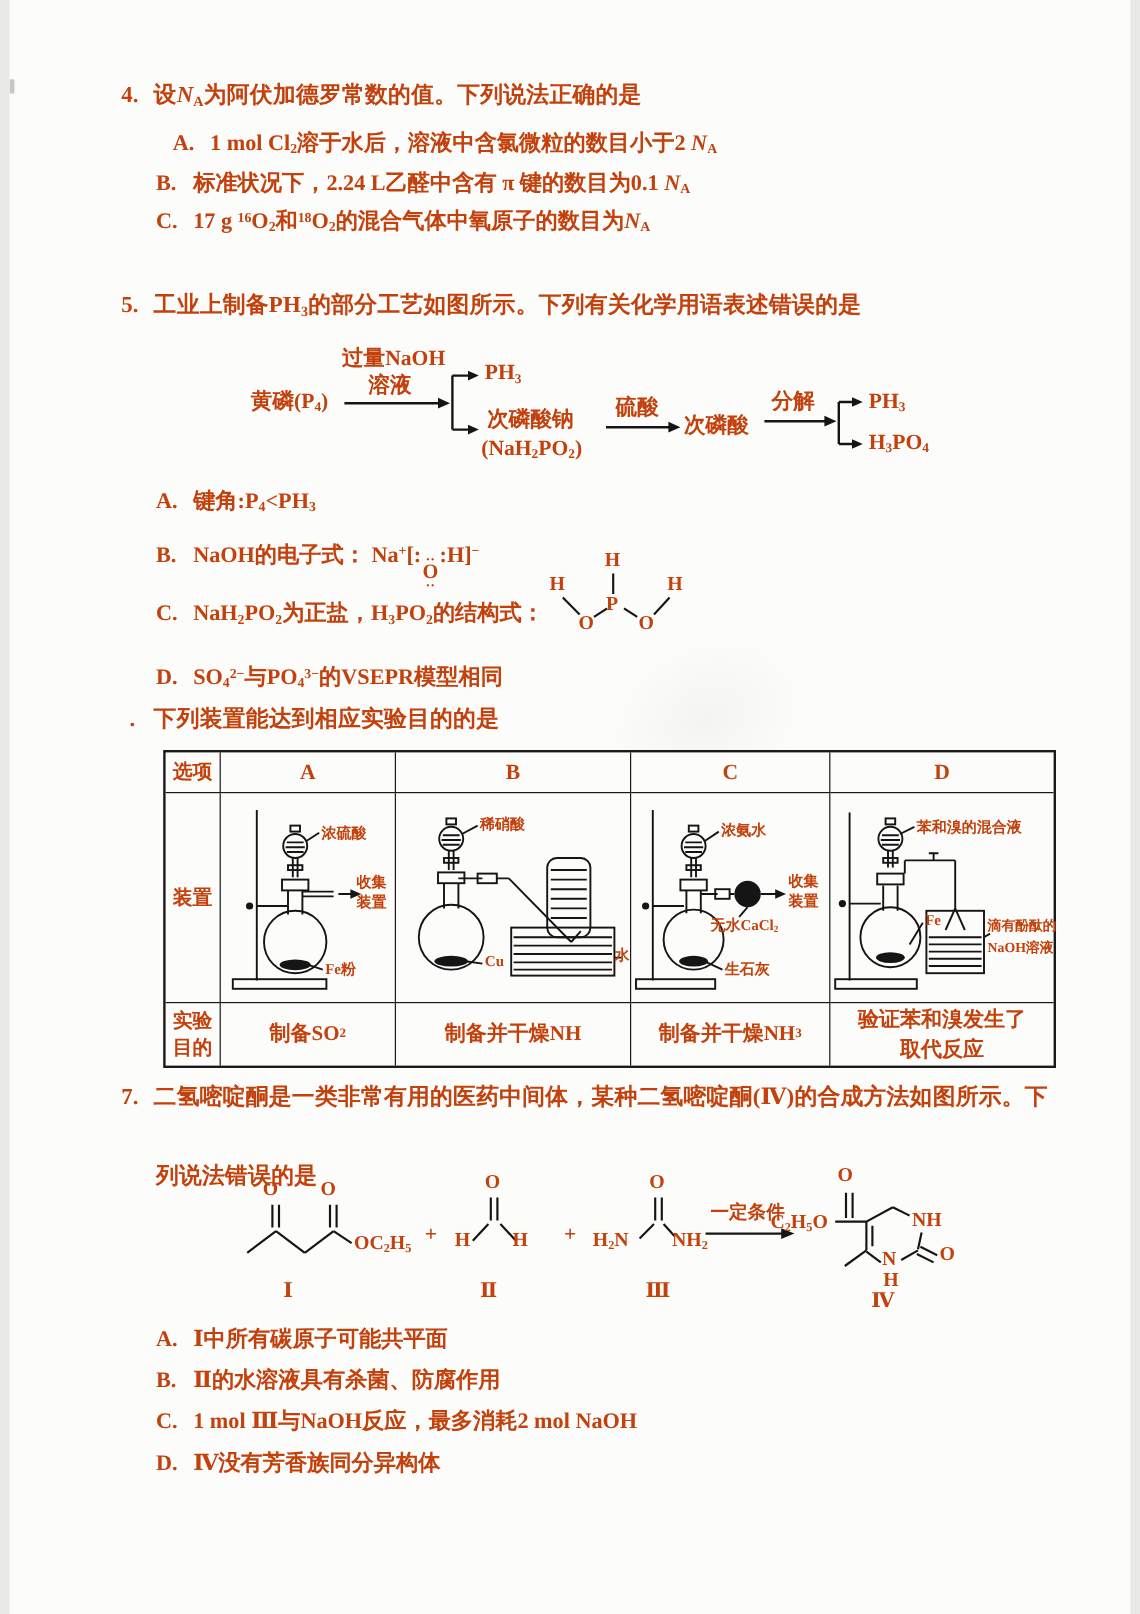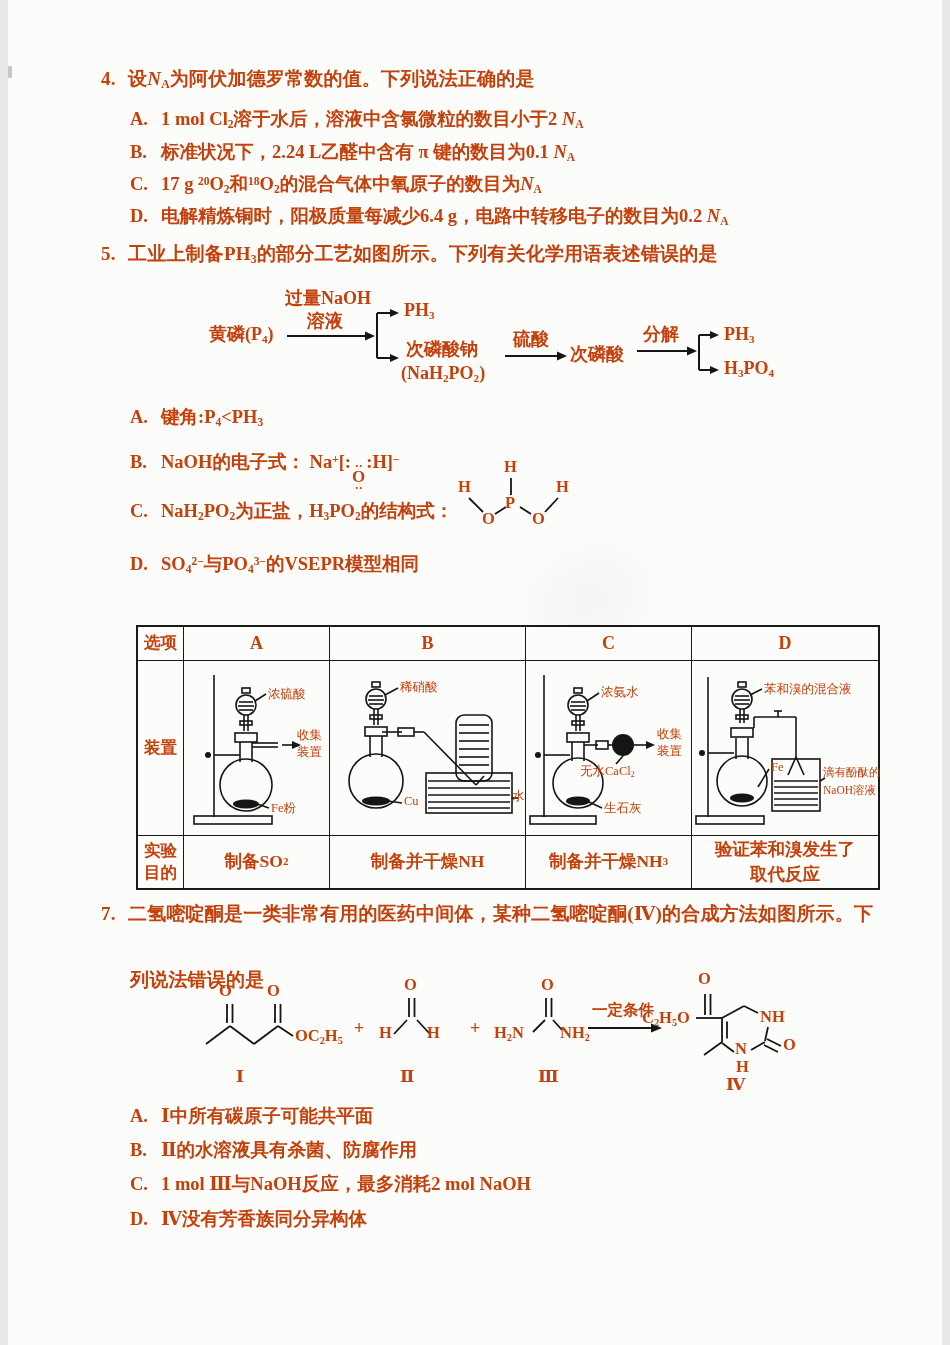--- a/index.html
+++ b/index.html
@@ -27,21 +27,21 @@
           grid-template-columns:46px 146px 196px 166px 186px;
           grid-template-rows:34px 175px 52px;border:2px solid #1a1a1a;background:#fcfcfa;}
   .qtable>div{border-right:1.5px solid #1a1a1a;border-bottom:1.5px solid #1a1a1a;
           display:flex;align-items:center;justify-content:center;text-align:center;}
   .qtable>div:nth-child(5n){border-right:none;}
   .qtable>div:nth-child(n+11){border-bottom:none;}
   .th{font-size:18px;font-weight:700;}
   .rowlab{font-size:16.5px;font-weight:600;line-height:1.35;padding:0 4px;}
   .purp{font-size:17.5px;font-weight:600;line-height:1.45;}
   .appcell{position:relative;padding:0!important;align-items:flex-start!important;justify-content:flex-start!important;}
-  .dlab{position:absolute;font-size:12.5px;font-weight:400;white-space:nowrap;line-height:1.15;}
+  .dlab{position:absolute;font-size:12.5px;font-weight:700;white-space:nowrap;line-height:1.15;}
   .dlab.sm{font-size:11.5px;}
   
   .scheme{position:absolute;}
   .slab{position:absolute;font-size:16.5px;font-weight:600;white-space:nowrap;line-height:1.1;}
   .snum{position:absolute;font-size:17px;font-weight:700;white-space:nowrap;}
   .splus{position:absolute;font-size:18px;font-weight:700;}
   .scond{position:absolute;font-size:15.5px;font-weight:700;}
   
   .structC{position:absolute;}
   .structC .at{position:absolute;font-size:16.5px;font-weight:600;line-height:1.1;}
@@ -51,24 +51,23 @@
       background:radial-gradient(ellipse at center,#555 0%,transparent 70%);}
 </style>
 </head>
 <body>
 
 <div class="page">
   <div class="edge-mark" style="top:66px;height:12px"></div>
   <div class="wm"></div>
 
   <div class="line stem" style="left:93px;top:66px"><span class="qnum">4.</span><span>设<i>N</i><sub>A</sub>为阿伏加德罗常数的值。下列说法正确的是</span></div>
-  <div class="line opt" style="left:122px;top:106px"><span class="lab">A.</span><span>1 mol Cl<sub>2</sub>溶于水后，溶液中含氯微粒的数目小于2 <i>N</i><sub>A</sub></span></div>
+  <div class="line opt" style="left:136px;top:106px"><span class="lab">A.</span><span>1 mol Cl<sub>2</sub>溶于水后，溶液中含氯微粒的数目小于2 <i>N</i><sub>A</sub></span></div>
   <div class="line opt" style="left:122px;top:139px"><span class="lab">B.</span><span>标准状况下，2.24 L乙醛中含有 π 键的数目为0.1 <i>N</i><sub>A</sub></span></div>
-  <div class="line opt" style="left:122px;top:171px"><span class="lab">C.</span><span>17 g <sup>20</sup>O<sub>2</sub>和<sup>18</sup>O<sub>2</sub>的混合气体中氧原子的数目为<i>N</i><sub>A</sub></span></div>
-  <div class="line opt" style="left:122px;top:203px"><span class="lab">D.</span><span>电解精炼铜时，阳极质量每减少6.4 g，电路中转移电子的数目为0.2 <i>N</i><sub>A</sub></span></div>
+  <div class="line opt" style="left:122px;top:171px"><span class="lab">C.</span><span>17 g <sup>16</sup>O<sub>2</sub>和<sup>18</sup>O<sub>2</sub>的混合气体中氧原子的数目为<i>N</i><sub>A</sub></span></div>
 
   <div class="line stem" style="left:93px;top:241px"><span class="qnum">5.</span><span>工业上制备PH<sub>3</sub>的部分工艺如图所示。下列有关化学用语表述错误的是</span></div>
 
   <div class="flow" style="left:195px;top:284px;width:575px;height:112px">
     <svg width="575" height="112">
       <g stroke="#151515" stroke-width="2" fill="none">
         <line x1="84" y1="52" x2="163" y2="52"></line>
         <line x1="174" y1="29" x2="174" y2="74"></line>
         <line x1="174" y1="29" x2="187" y2="29"></line>
         <line x1="174" y1="74" x2="187" y2="74"></line>
@@ -122,20 +121,21 @@
     <span class="at" style="left:48px;top:0px">H</span>
     <span class="at" style="left:2px;top:20px">H</span>
     <span class="at" style="left:26px;top:52px">O</span>
     <span class="at" style="left:49px;top:36px">P</span>
     <span class="at" style="left:76px;top:52px">O</span>
     <span class="at" style="left:100px;top:20px">H</span>
   </div>
 
   <div class="line opt" style="left:122px;top:551px"><span class="lab">D.</span><span>SO<sub>4</sub><sup>2−</sup>与PO<sub>4</sub><sup>3−</sup>的VSEPR模型相同</span></div>
 
+  <div class="line stem" style="left:100px;top:586px"><span class="qnum" style="min-width:20px">.</span><span>下列装置能达到相应实验目的的是</span></div>
 
   <div class="qtable">
     <div class="rowlab">选项</div>
     <div class="th">A</div>
     <div class="th">B</div>
     <div class="th">C</div>
     <div class="th">D</div>
 
     <div class="rowlab">装置</div>
 
@@ -251,21 +251,21 @@
         <g fill="#151515" stroke="none">
           <circle cx="97" cy="84" r="11"></circle>
           <circle cx="12" cy="94" r="3"></circle>
           <ellipse cx="52" cy="140" rx="12" ry="4.5"></ellipse>
           <polygon points="129,84 120,80 120,88"></polygon>
         </g>
       </svg>
       <span class="dlab" style="left:75px;top:24px">浓氨水</span>
       <span class="dlab" style="left:131px;top:66px">收集</span>
       <span class="dlab" style="left:131px;top:83px">装置</span>
-      <span class="dlab" style="left:54px;top:103px">无水CaCl<sub>2</sub></span>
+      <span class="dlab" style="left:66px;top:103px">无水CaCl<sub>2</sub></span>
       <span class="dlab" style="left:78px;top:140px">生石灰</span>
     </div>
 
     <div class="appcell">
       <svg width="184" height="173">
         <g stroke="#151515" stroke-width="1.6" fill="none">
           <line x1="16" y1="16" x2="16" y2="156"></line>
           <rect x="4" y="155" width="68" height="8"></rect>
           <line x1="16" y1="92" x2="42" y2="92"></line>
           <circle cx="50" cy="120" r="25"></circle>

